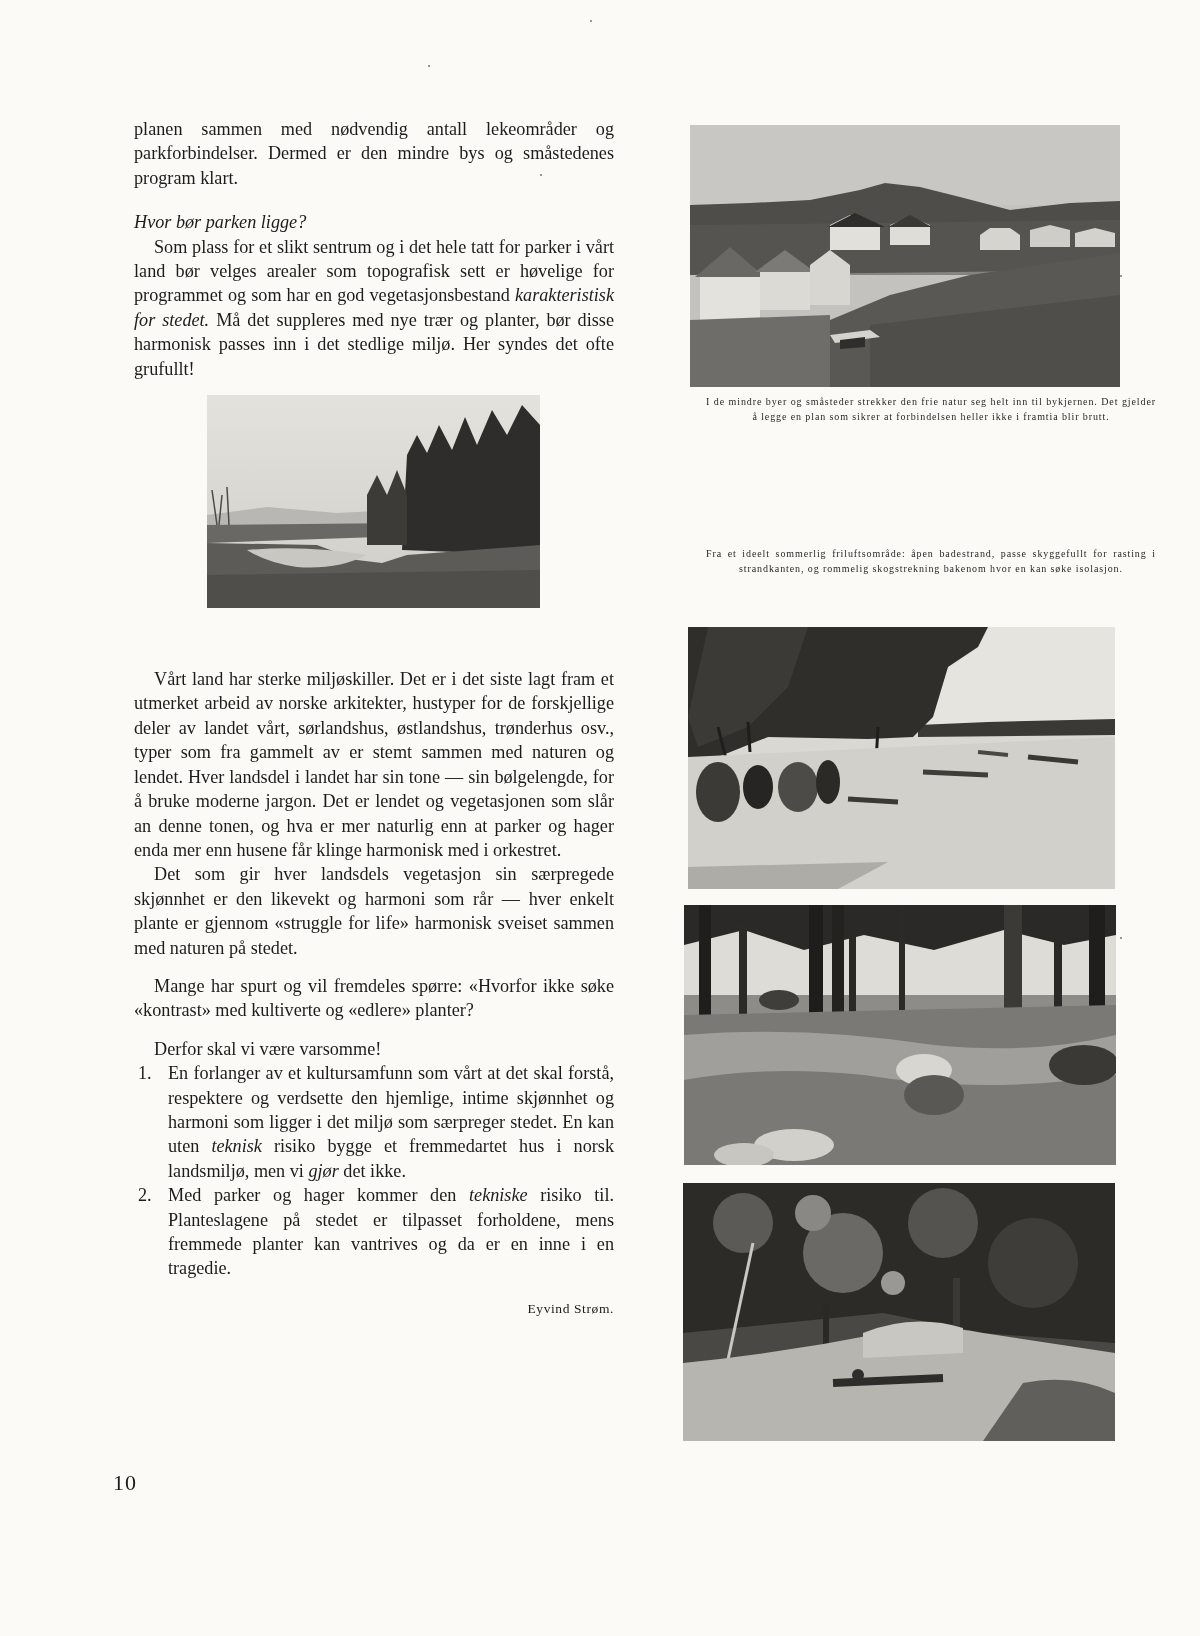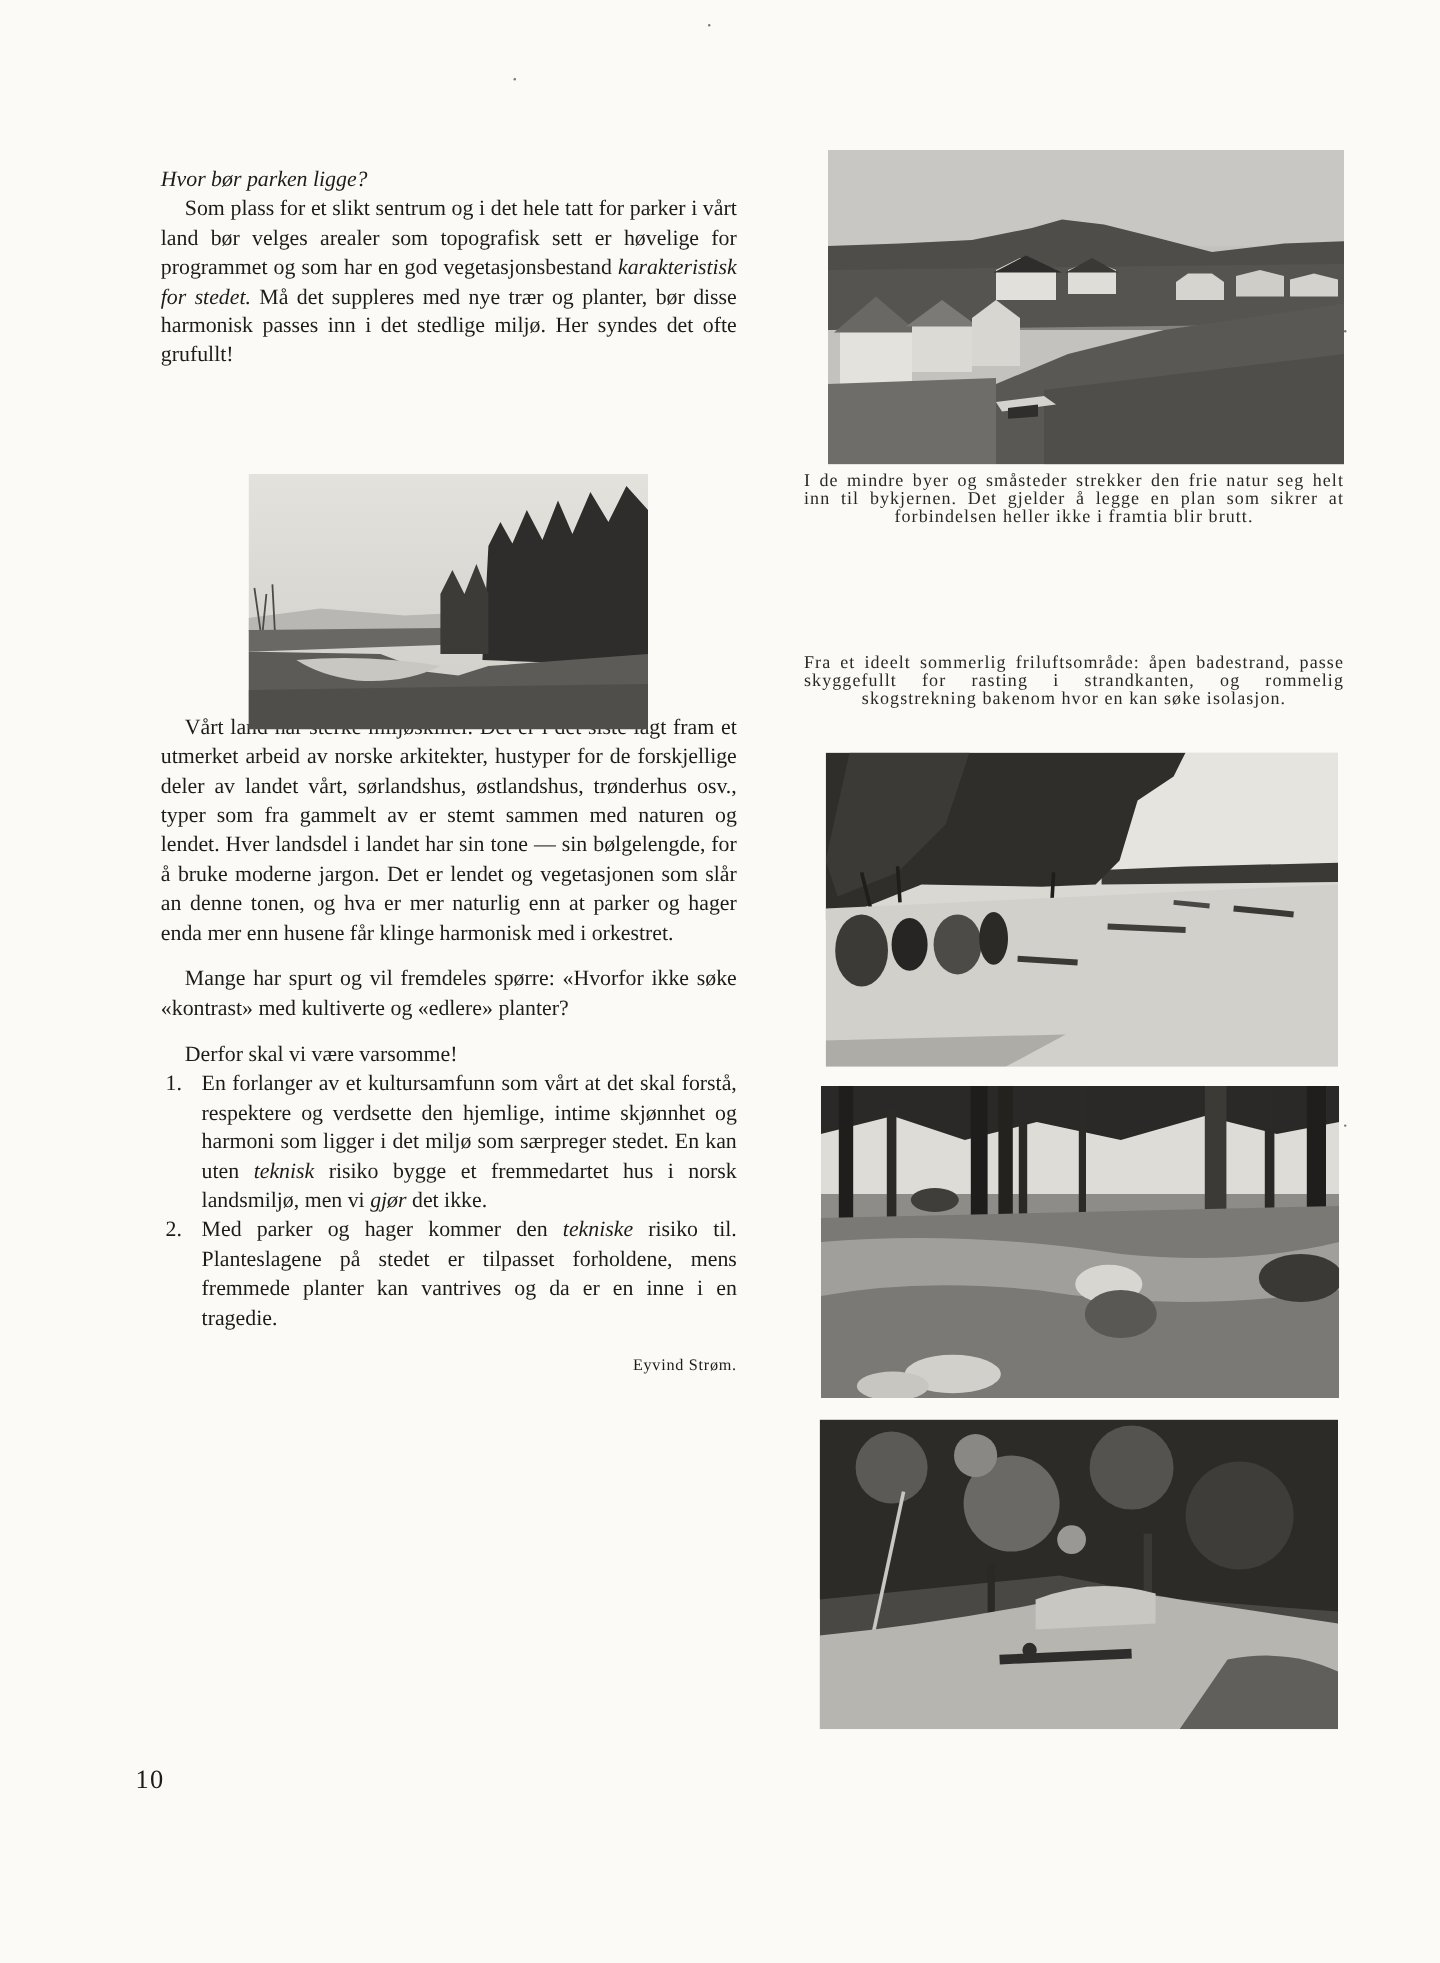--- a/index.html
+++ b/index.html
@@ -24,47 +24,49 @@
   .list li { position: relative; padding-left: 34px; }
   .list li .num { position: absolute; left: 4px; top: 0; }
 
   .sig { font-weight: normal; font-size: 13.5px; letter-spacing: 0.6px; float: right; margin-top: 16px; }
 
   .pagenum {
     position: absolute; left: 113px; top: 1470px; font-size: 22px; letter-spacing: 1px; text-align: center;
   }
 
   .caption {
-    position: absolute; font-size: 15px; line-height: 15px; letter-spacing: 0.9px;
-    text-align: justify; text-align-last: center; color: #2a2826;
+    position: absolute; font-size: 10px; line-height: 15px; letter-spacing: 0.9px;
+    text-align: justify; text-align-last: center; color: #2a2826; margin-left: 36px;
   }
 
   .photo { position: absolute; overflow: hidden; }
   .photo svg { display: block; width: 100%; height: 100%; }
 
   
   #fig-left { left: 207px; top: 395px; width: 333px; height: 213px; }
   #fig-town { left: 690px; top: 125px; width: 430px; height: 262px; }
   #fig-beach { left: 688px; top: 627px; width: 427px; height: 262px; }
   #fig-pines { left: 684px; top: 905px; width: 432px; height: 260px; }
   #fig-grove { left: 683px; top: 1183px; width: 432px; height: 258px; }
 
   .speck { position: absolute; width: 2px; height: 2px; background: #777; border-radius: 50%; }
 </style>
 </head>
 <body>
 
 <div class="col-left">
+  <p>planen sammen med nødvendig antall lekeområder og parkforbindelser. Dermed er den mindre bys og småstedenes program klart.</p>
 
   <p class="heading h1">Hvor bør parken ligge?</p>
   <p class="indent"><span>Som plass for et slikt sentrum og i det hele tatt for parker i vårt land bør velges arealer som topografisk sett er høvelige for programmet og som har en god vegetasjonsbestand </span><em>karakteristisk for stedet.</em><span> Må det suppleres med nye trær og planter, bør disse harmonisk passes inn i det stedlige miljø. Her syndes det ofte grufullt!</span></p>
 
   <div style="height:282px"></div>
 
   <p class="indent" style="margin-top:4px">Vårt land har sterke miljøskiller. Det er i det siste lagt fram et utmerket arbeid av norske arkitekter, hustyper for de forskjellige deler av landet vårt, sørlandshus, østlandshus, trønderhus osv., typer som fra gammelt av er stemt sammen med naturen og lendet. Hver landsdel i landet har sin tone — sin bølgelengde, for å bruke moderne jargon. Det er lendet og vegetasjonen som slår an denne tonen, og hva er mer naturlig enn at parker og hager enda mer enn husene får klinge harmonisk med i orkestret.</p>
+  <p class="indent">Det som gir hver landsdels vegetasjon sin særpregede skjønnhet er den likevekt og harmoni som rår — hver enkelt plante er gjennom «struggle for life» harmonisk sveiset sammen med naturen på stedet.</p>
   <p class="indent gap">Mange har spurt og vil fremdeles spørre: «Hvorfor ikke søke «kontrast» med kultiverte og «edlere» planter?</p>
   <p class="indent gap">Derfor skal vi være varsomme!</p>
   <ol class="list">
     <li><span class="num">1.</span><span>En forlanger av et kultursamfunn som vårt at det skal forstå, respektere og verdsette den hjemlige, intime skjønnhet og harmoni som ligger i det miljø som særpreger stedet. En kan uten </span><em>teknisk</em><span> risiko bygge et fremmedartet hus i norsk landsmiljø, men vi </span><em>gjør</em><span> det ikke.</span></li>
     <li><span class="num">2.</span><span>Med parker og hager kommer den </span><em>tekniske</em><span> risiko til. Planteslagene på stedet er tilpasset forholdene, mens fremmede planter kan vantrives og da er en inne i en tragedie.</span></li>
   </ol>
   <span class="sig">Eyvind Strøm.</span>
 </div>
 
 <div class="pagenum">10</div>

